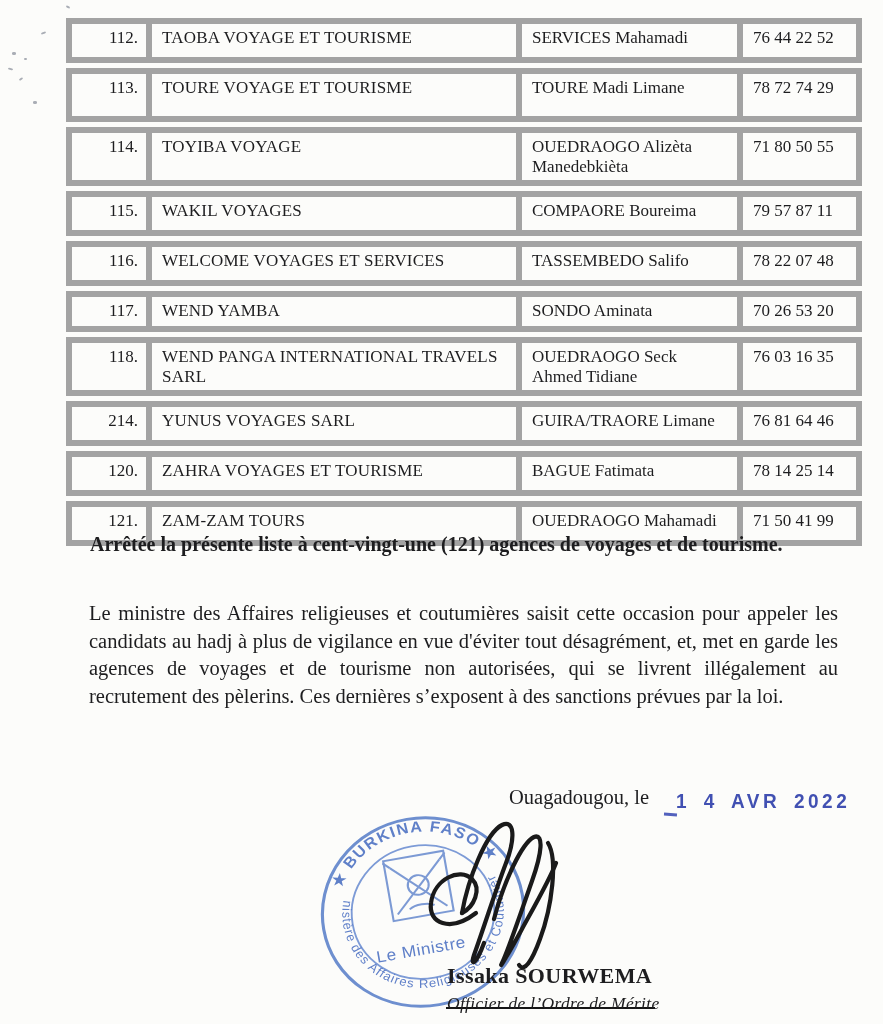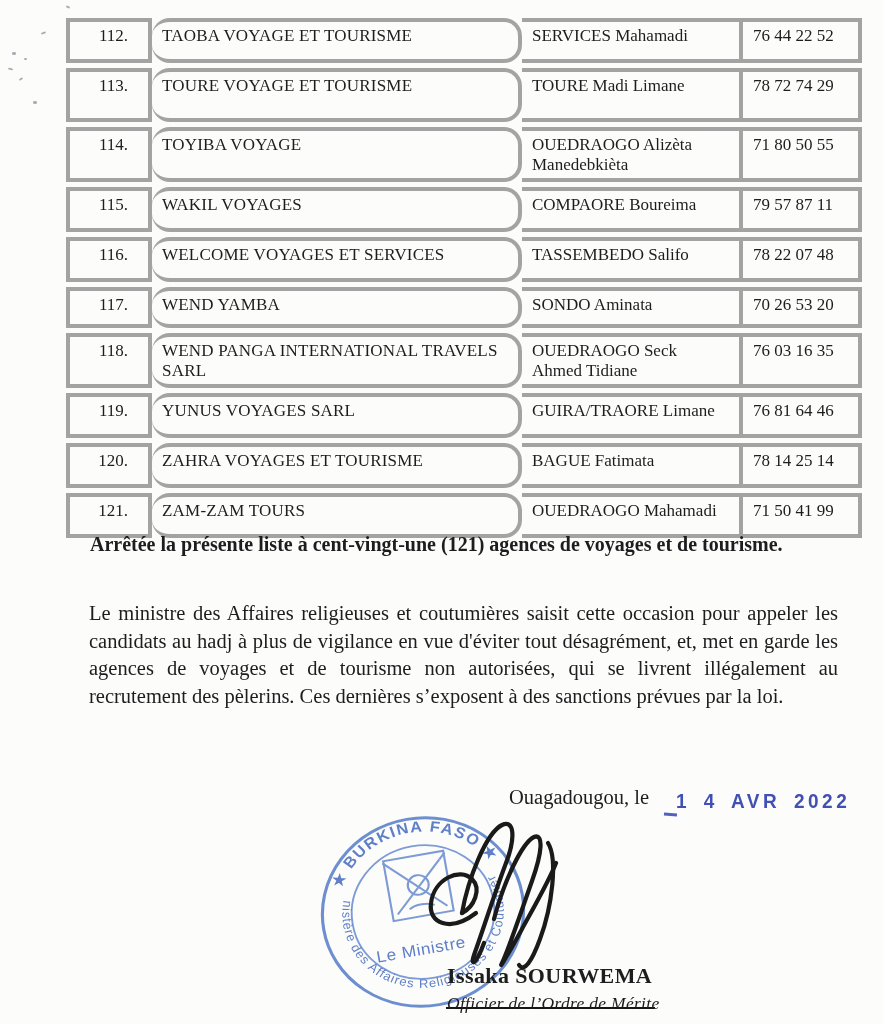--- a/index.html
+++ b/index.html
@@ -21,28 +21,28 @@
     left: 66px;
     top: 13px;
     width: 796px;
     border-collapse: separate;
     border-spacing: 0 5px;
     table-layout: fixed;
     font-size: 17px;
     line-height: 1.2;
   }
   table.agencies td {
-    border: 4px solid #a3a3a3;
+    border: 6px solid #a3a3a3;
     vertical-align: top;
-    padding: 4px 20px 2px 10px;
+    padding: 4px 8px 2px 10px;
     overflow: hidden;
   }
   table.agencies td:not(:first-child) { border-left: 0; }
   td.c-num   { text-align: right; padding-right: 14px; padding-left: 2px; }
-  td.c-name  { padding-right: 40px; letter-spacing: 0.2px; border-radius: 18px; }
+  td.c-name  { padding-right: 40px; letter-spacing: 0.2px; }
   td.c-contact { padding-right: 12px; }
   td.c-phone { padding-top: 7px; padding-left: 7px; white-space: nowrap; }
   tr:nth-child(1) { height: 45px; }
   tr:nth-child(2) { height: 54px; }
   tr:nth-child(3) { height: 53px; }
   tr:nth-child(4) { height: 45px; }
   tr:nth-child(5) { height: 45px; }
   tr:nth-child(6) { height: 41px; }
   tr:nth-child(7) { height: 55px; }
   tr:nth-child(8) { height: 45px; }
@@ -198,21 +198,21 @@
         <td class="c-contact">SONDO Aminata</td>
         <td class="c-phone">70 26 53 20</td>
       </tr>
       <tr>
         <td class="c-num">118.</td>
         <td class="c-name">WEND PANGA INTERNATIONAL TRAVELS SARL</td>
         <td class="c-contact">OUEDRAOGO Seck Ahmed Tidiane</td>
         <td class="c-phone">76 03 16 35</td>
       </tr>
       <tr>
-        <td class="c-num">119.</td>
+        <td class="c-num">214.</td>
         <td class="c-name">YUNUS VOYAGES SARL</td>
         <td class="c-contact">GUIRA/TRAORE Limane</td>
         <td class="c-phone">76 81 64 46</td>
       </tr>
       <tr>
         <td class="c-num">120.</td>
         <td class="c-name">ZAHRA VOYAGES ET TOURISME</td>
         <td class="c-contact">BAGUE Fatimata</td>
         <td class="c-phone">78 14 25 14</td>
       </tr>

